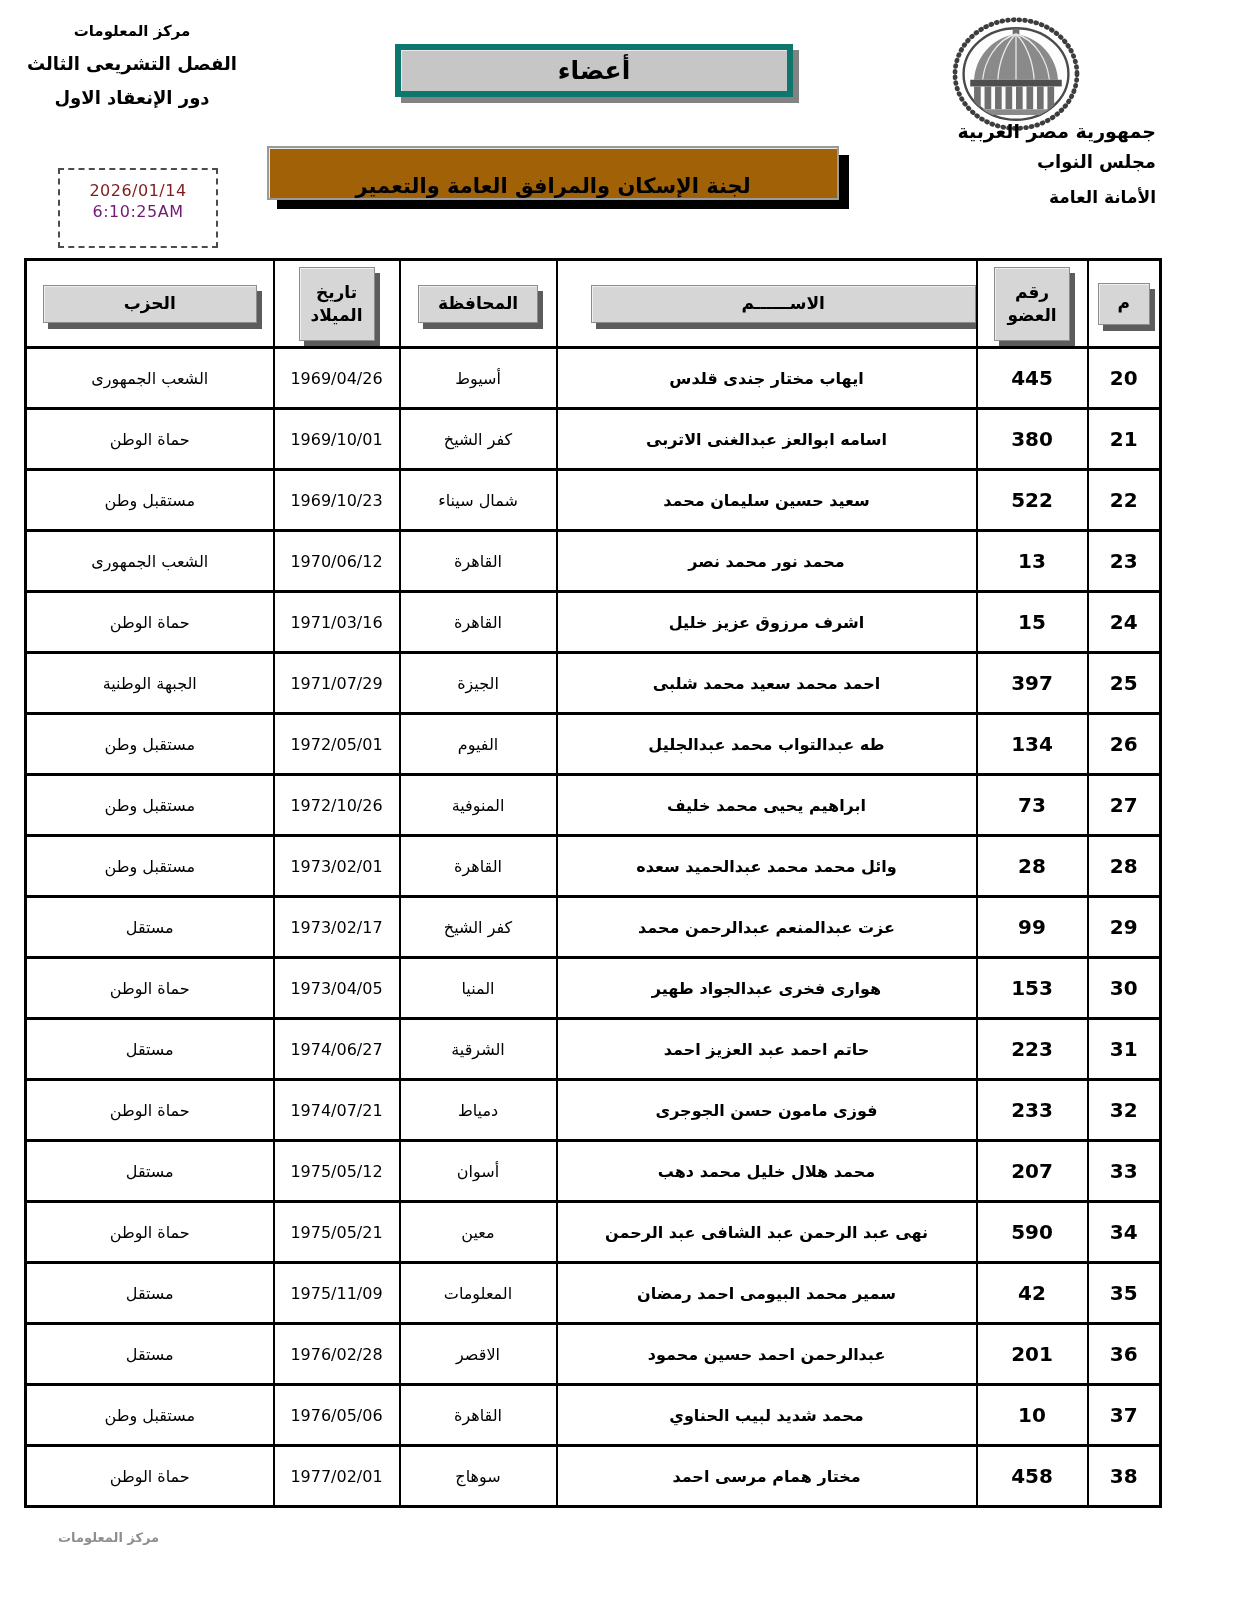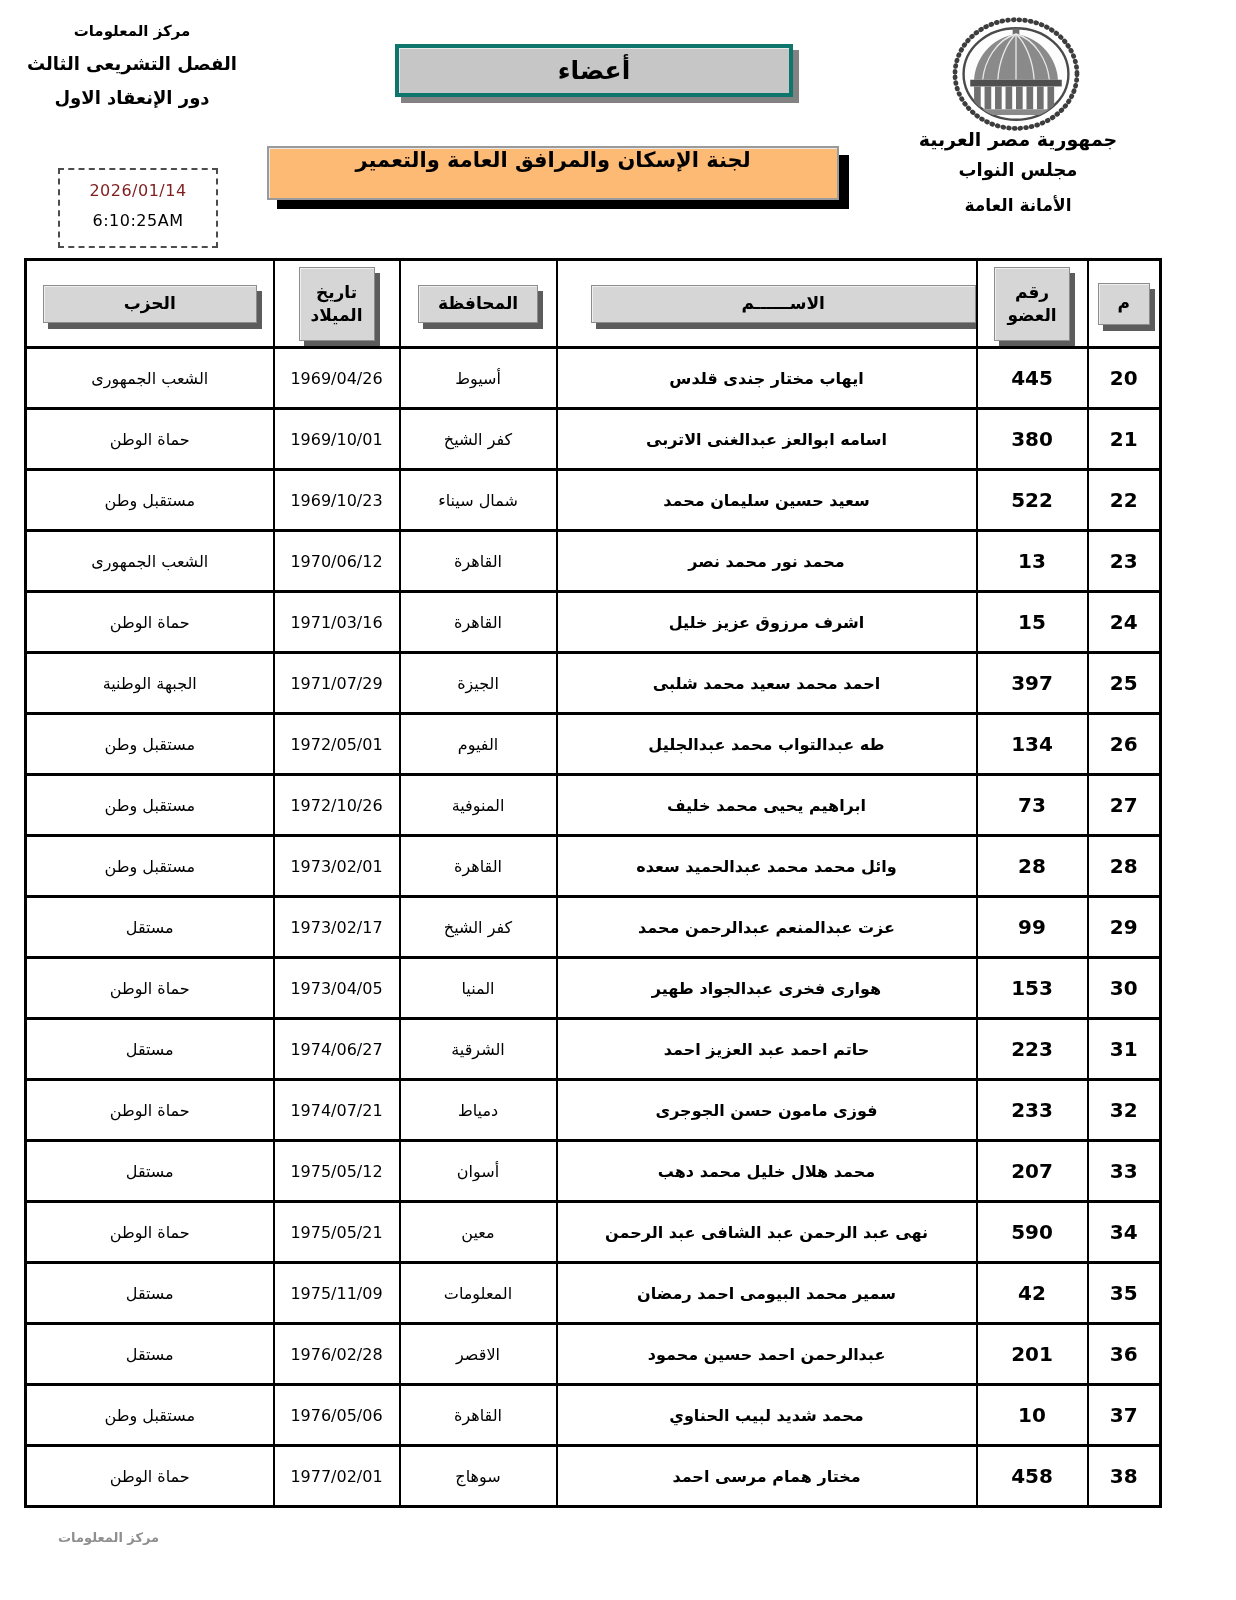--- a/index.html
+++ b/index.html
@@ -15,41 +15,41 @@
   .tl-block { left:26px; top:22px; width:212px; text-align:center; direction:rtl; }
   .tl-line1 { font-size:15px; font-weight:bold; margin-bottom:13px; }
   .tl-line2 { font-size:18px; font-weight:bold; margin-bottom:13px; }
   .tl-line3 { font-size:18px; font-weight:bold; }
 
   .date-box {
     left:58px; top:168px; width:160px; height:80px;
     border:2px dashed #4c4c4c; text-align:center; padding-top:11px;
   }
   .date-box .d { font-size:16px; color:#7f1d1d; letter-spacing:.5px; }
-  .date-box .t { font-size:16px; color:#000000; margin-top:11px; letter-spacing:.5px; }
+  .date-box .t { font-size:16px; color:#701a75; margin-top:2px; letter-spacing:.5px; }
 
   
   .members-box {
     left:395px; top:44px; width:398px; height:53px;
-    background:#c6c6c6; border:4px solid #0f766e;
+    background:#c6c6c6; border:6px solid #0f766e;
     box-shadow:6px 6px 0 #828282, inset 1px 1px 0 #e8e8e8;
     display:flex; align-items:center; justify-content:center;
     font-size:25px; font-weight:bold;
   }
   .committee-box {
     left:267px; top:146px; width:572px; height:54px;
-    background:#fdba74; border:2px solid #9a9a9a;
+    background:#a16207; border:2px solid #9a9a9a;
     box-shadow:10px 9px 0 #000, inset 1px 1px 0 #e8e8e8;
-    display:flex; align-items:flex-start; justify-content:center;
+    display:flex; align-items:flex-end; justify-content:center;
     font-size:21px; font-weight:bold; direction:rtl;
   }
 
   
   .logo-wrap { left:946px; top:14px; width:140px; height:122px; }
-  .tr-block { left:880px; top:128px; width:276px; text-align:center; direction:rtl; }
+  .tr-block { left:880px; top:120px; width:276px; direction:rtl; }
   .tr-line1 { font-size:19px; font-weight:bold; margin-bottom:9px; }
   .tr-line2 { font-size:18px; font-weight:bold; margin-bottom:15px; }
   .tr-line3 { font-size:17px; font-weight:bold; }
 
   
   table.members {
     left:24px; top:258px; width:1138px; position:absolute;
     border-collapse:collapse; table-layout:fixed; direction:rtl;
     border:3px solid #000;
   }

